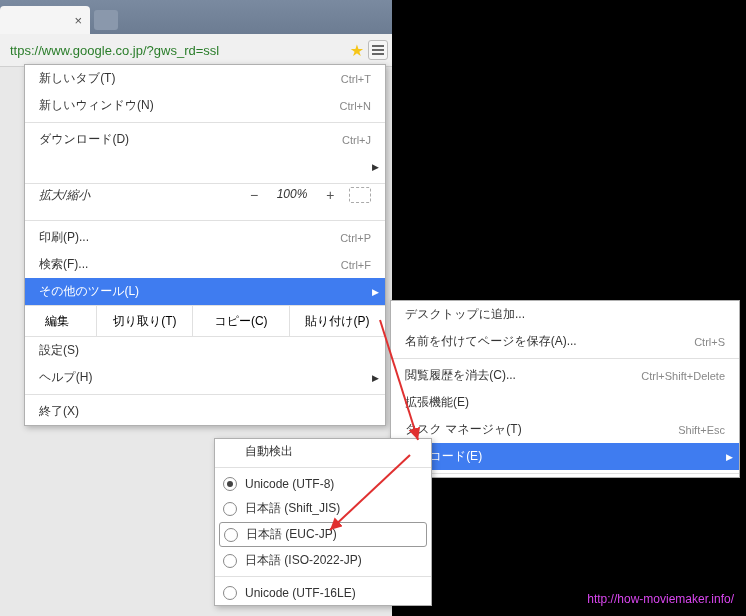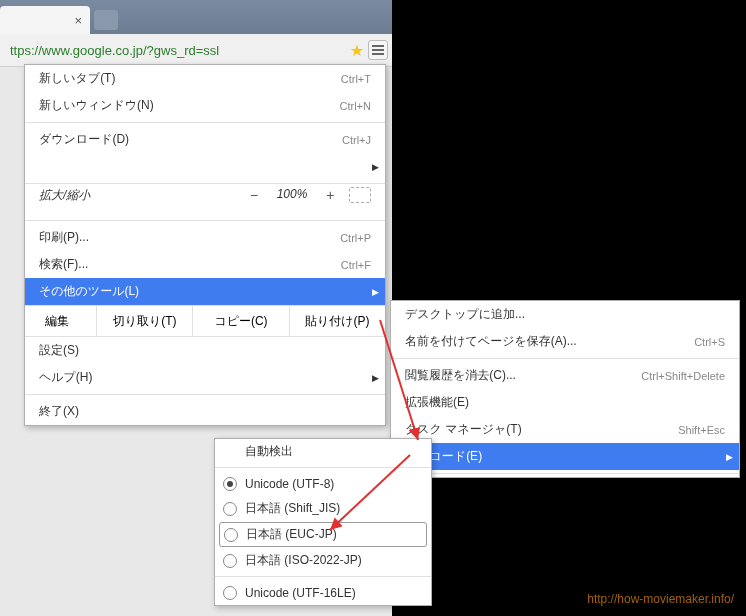--- a/index.html
+++ b/index.html
@@ -35,21 +35,21 @@
 
 .sub-menu { left: 390px; top: 300px; width: 350px; }
 
 .enc-menu { left: 170px; top: 438px; width: 218px; background: #fff; border: 1px solid #b0b0b0; box-shadow: 2px 2px 6px rgba(0,0,0,0.25); position: absolute; margin-left: 44px; }
 .enc-item { display: flex; align-items: center; height: 25px; padding: 0 8px; color: #333; }
 .enc-item.hl { background: #fff; border: 1px solid #999; border-radius: 3px; margin: 1px 4px; padding: 0 4px; }
 .radio { width: 14px; height: 14px; border: 1px solid #888; border-radius: 50%; margin-right: 8px; display: flex; align-items: center; justify-content: center; }
 .radio.on::after { content: ''; width: 6px; height: 6px; background: #444; border-radius: 50%; }
 .enc-item.auto { padding-left: 30px; }
 
-.watermark { position: absolute; right: 12px; bottom: 10px; color: #a16207; font-size: 12px; }
+.watermark { position: absolute; right: 12px; bottom: 10px; color: #d946ef; font-size: 12px; }
 
 .arr-svg { position: absolute; pointer-events: none; }
 </style>
 </head>
 <body>
 
 <div class="browser-area">
   <div class="tab-strip">
     <div class="tab">
       <span class="tab-close">×</span>

